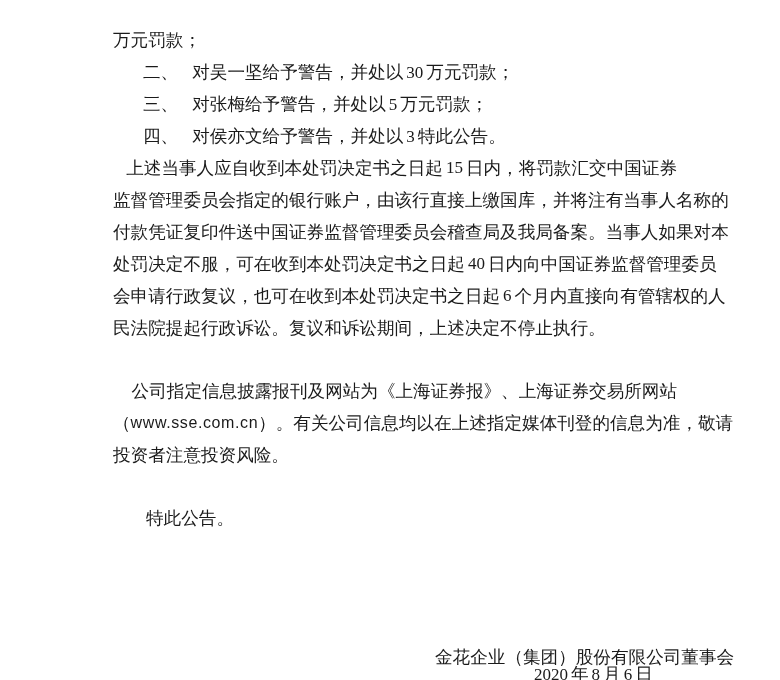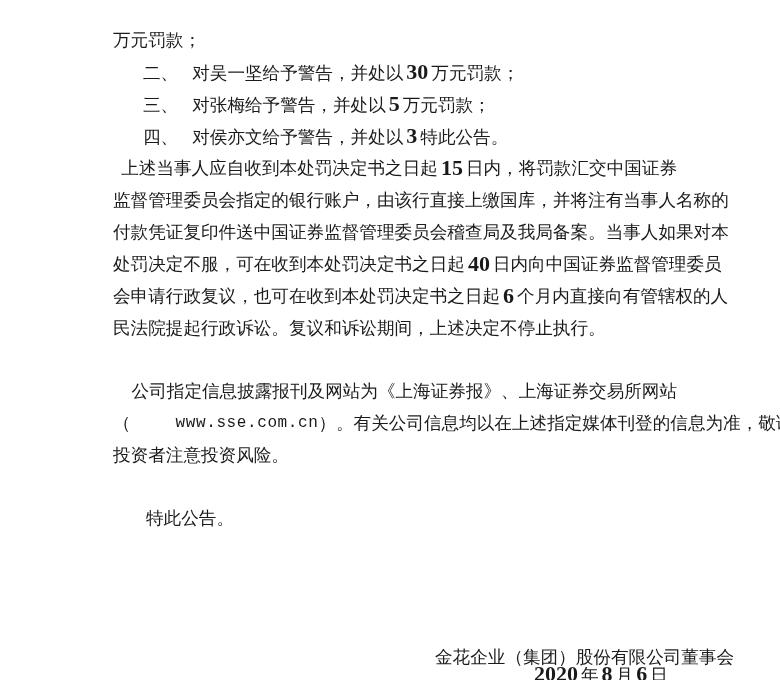--- a/index.html
+++ b/index.html
@@ -54,28 +54,26 @@
   
   .indent-clause {
     left: 30px;
     width: 534px;
   }
 
   
   .num {
     font-family: "Liberation Serif", "DejaVu Serif", serif;
     padding: 0 3px;
-    font-size: 22px;
-    font-weight: bold;
+    font-size: 17px;
   }
   .url {
-    font-family: Liberation Mono, monospace;
+    font-family: Liberation Sans, sans-serif;
     font-size: 16px;
     letter-spacing: 0.6px;
-    margin-left: 45px;
   }
 
   
   .clause-no {
     display: inline-block;
   }
   .clause-gap {
     display: inline-block;
     width: 14px;
   }

